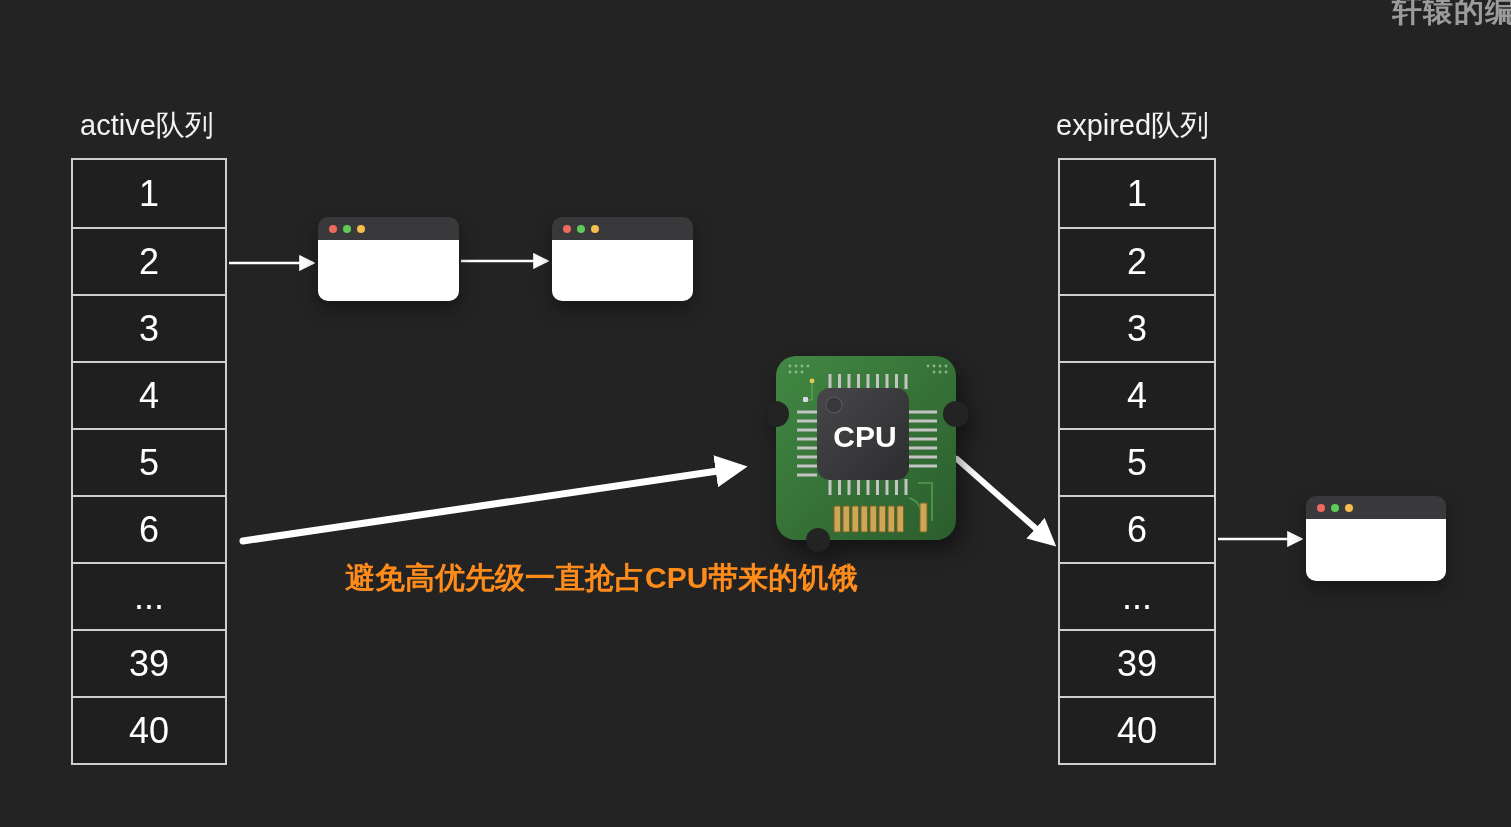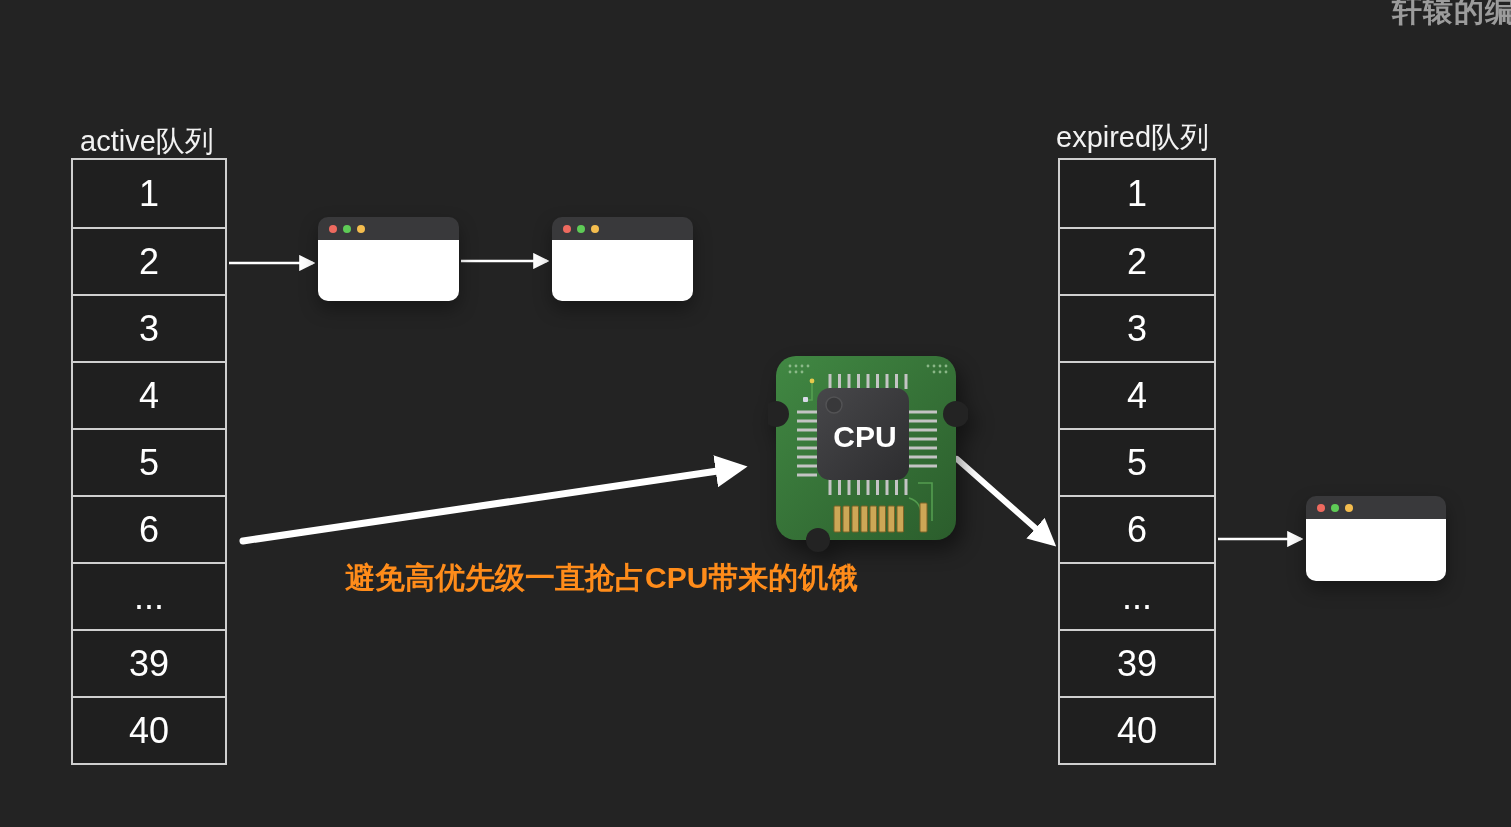--- a/index.html
+++ b/index.html
@@ -15,22 +15,22 @@
     position:absolute; left:1392px; top:-9px;
     font-size:30px; font-weight:bold; letter-spacing:1px;
     color: var(--watermark, #9c9c9c);
     white-space:nowrap;
   }
 
   
   .queue-label {
     position:absolute; color:#f2f2f2; font-size:29px; font-weight:500;
   }
-  #active-label  { left:80px;  top:106px;margin-top:16px; }
-  #expired-label { left:1056px; top:106px;margin-top:12px; }
+  #active-label  { left:80px;  top:106px; }
+  #expired-label { left:1056px; top:106px; }
 
   
   .queue {
     position:absolute; top:158px; width:156px;
     border:2px solid var(--queue-border, #cfcfcf);
     background: rgba(0,0,0,0.10);
     z-index:1;
   }
   #active-queue  { left:71px; }
   #expired-queue { left:1058px; width:158px; }

